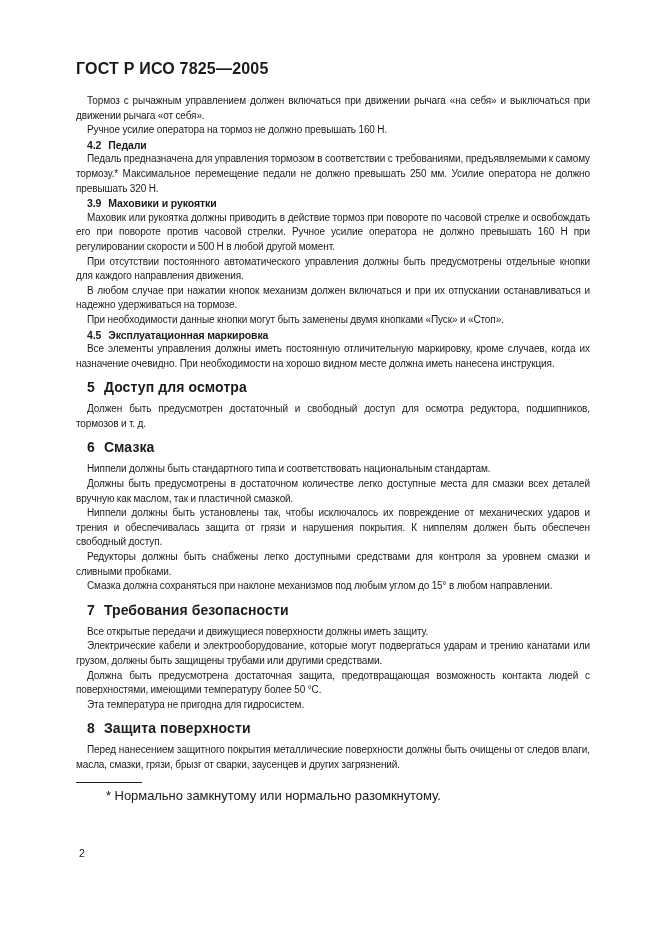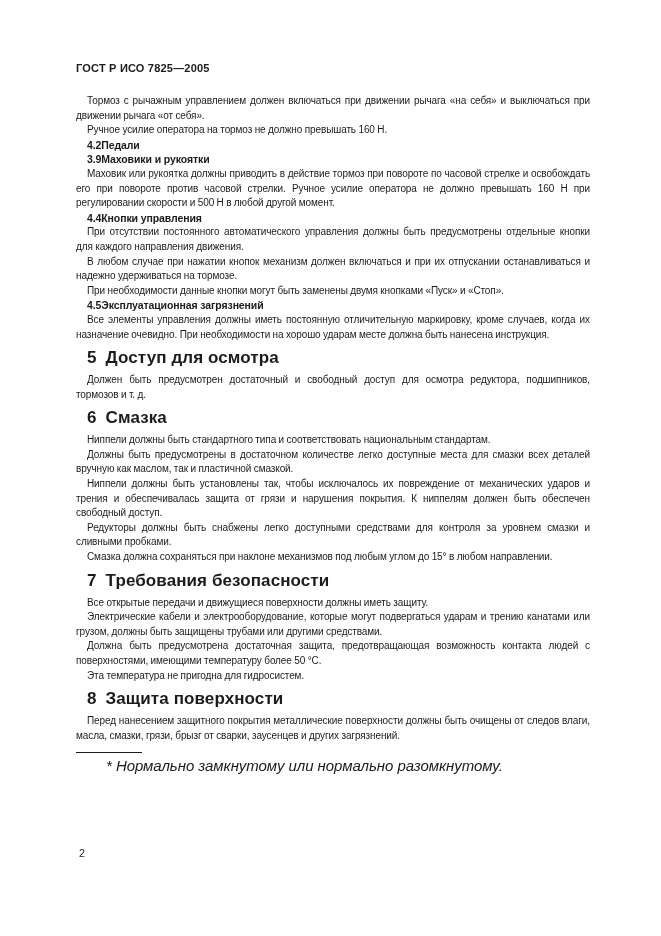--- a/index.html
+++ b/index.html
@@ -17,21 +17,21 @@
     overflow: hidden;
   }
   .content {
     position: absolute;
     left: 76px;
     top: 62px;
     width: 514px;
   }
   .running-header {
     font-weight: bold;
-    font-size: 11px;
+    font-size: 16px;
     line-height: 13px;
     letter-spacing: 0.2px;
     margin: 0 0 19px 0;
   }
   .para {
     margin: 0;
     font-size: 10px;
     line-height: 14.6px;
     text-align: justify;
     text-indent: 11px;
@@ -42,76 +42,75 @@
   .subheading {
     margin: 0;
     font-size: 10.5px;
     line-height: 14.6px;
     font-weight: bold;
     text-align: left;
     padding-left: 11px;
     letter-spacing: -0.1px;
   }
   .subheading .hnum {
-    margin-right: 0;
+    margin-right: 7px;
   }
   .section-heading {
     margin: 8px 0 7px 0;
     padding-left: 11px;
-    font-size: 17px;
+    font-size: 14px;
     line-height: 16px;
     font-weight: bold;
     letter-spacing: 0.1px;
   }
   .section-heading .hnum {
     margin-right: 9px;
   }
   .footnote-area {
     margin-top: 9px;
   }
   .footnote-rule {
     width: 66px;
     height: 0;
     border-top: 1.4px solid #1b1b1b;
     margin: 0 0 7px 0;
   }
   .footnote-text {
-    font-size: 15px;
+    font-size: 13px;
     line-height: 12.5px;
     padding-left: 30px;
     letter-spacing: -0.05px;
-    font-style: italic;
   }
   .page-number {
     position: absolute;
     left: 79px;
     top: 847px;
     font-size: 10.6px;
     line-height: 13px;
   }
 </style>
 </head>
 <body>
 
 <div class="page">
   <div class="content">
     <p class="running-header">ГОСТ Р ИСО 7825—2005</p>
 
     <div>
         <p class="para">Тормоз с рычажным управлением должен включаться при движении рычага «на себя» и выклю­чаться при движении рычага «от себя».</p>
         <p class="para">Ручное усилие оператора на тормоз не должно превышать 160 Н.</p>
         <p class="subheading"><span class="hnum">4.2</span><span>Педали</span></p>
+        <p class="para">Педаль предназначена для управления тормозом в соответствии с требованиями, предъявляемы­ми к самому тормозу.* Максимальное перемещение педали не должно превышать 250 мм. Усилие опера­тора не должно превышать 320 Н.</p>
         <p class="subheading"><span class="hnum">3.9</span><span>Маховики и рукоятки</span></p>
         <p class="para">Маховик или рукоятка должны приводить в действие тормоз при повороте по часовой стрелке и освобождать его при повороте против часовой стрелки. Ручное усилие оператора не должно превышать 160 Н при регулировании скорости и 500 Н в любой другой момент.</p>
-        <p class="subheading"><span class="hnum">4.4</span><span>Кнопки управления</span></p>
         <p class="para">При отсутствии постоянного автоматического управления должны быть предусмотрены отдель­ные кнопки для каждого направления движения.</p>
         <p class="para">В любом случае при нажатии кнопок механизм должен включаться и при их отпускании останавли­ваться и надежно удерживаться на тормозе.</p>
         <p class="para">При необходимости данные кнопки могут быть заменены двумя кнопками «Пуск» и «Стоп».</p>
-        <p class="subheading"><span class="hnum">4.5</span><span>Эксплуатационная загрязнений</span></p>
-        <p class="para">Все элементы управления должны иметь постоянную отличительную маркировку, кроме случаев, когда их назначение очевидно. При необходимости на хорошо ударам месте должна быть нанесена инструкция.</p>
+        <p class="subheading"><span class="hnum">4.5</span><span>Эксплуатационная маркировка</span></p>
+        <p class="para">Все элементы управления должны иметь постоянную отличительную маркировку, кроме случаев, когда их назначение очевидно. При необходимости на хорошо видном месте должна иметь нанесена инструкция.</p>
         <p class="section-heading"><span class="hnum">5</span><span>Доступ для осмотра</span></p>
         <p class="para">Должен быть предусмотрен достаточный и свободный доступ для осмотра редуктора, подшипни­ков, тормозов и т. д.</p>
         <p class="section-heading"><span class="hnum">6</span><span>Смазка</span></p>
         <p class="para">Ниппели должны быть стандартного типа и соответствовать национальным стандартам.</p>
         <p class="para">Должны быть предусмотрены в достаточном количестве легко доступные места для смазки всех деталей вручную как маслом, так и пластичной смазкой.</p>
         <p class="para">Ниппели должны быть установлены так, чтобы исключалось их повреждение от механических уда­ров и трения и обеспечивалась защита от грязи и нарушения покрытия. К ниппелям должен быть обеспе­чен свободный доступ.</p>
         <p class="para">Редукторы должны быть снабжены легко доступными средствами для контроля за уровнем смазки и сливными пробками.</p>
         <p class="para">Смазка должна сохраняться при наклоне механизмов под любым углом до 15° в любом направле­нии.</p>
         <p class="section-heading"><span class="hnum">7</span><span>Требования безопасности</span></p>
         <p class="para">Все открытые передачи и движущиеся поверхности должны иметь защиту.</p>

